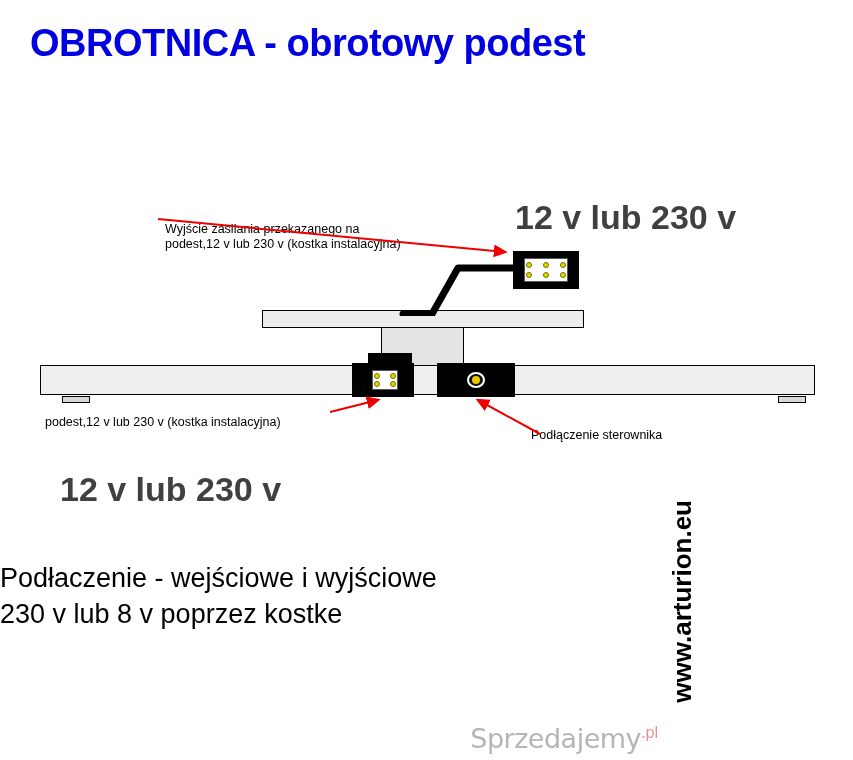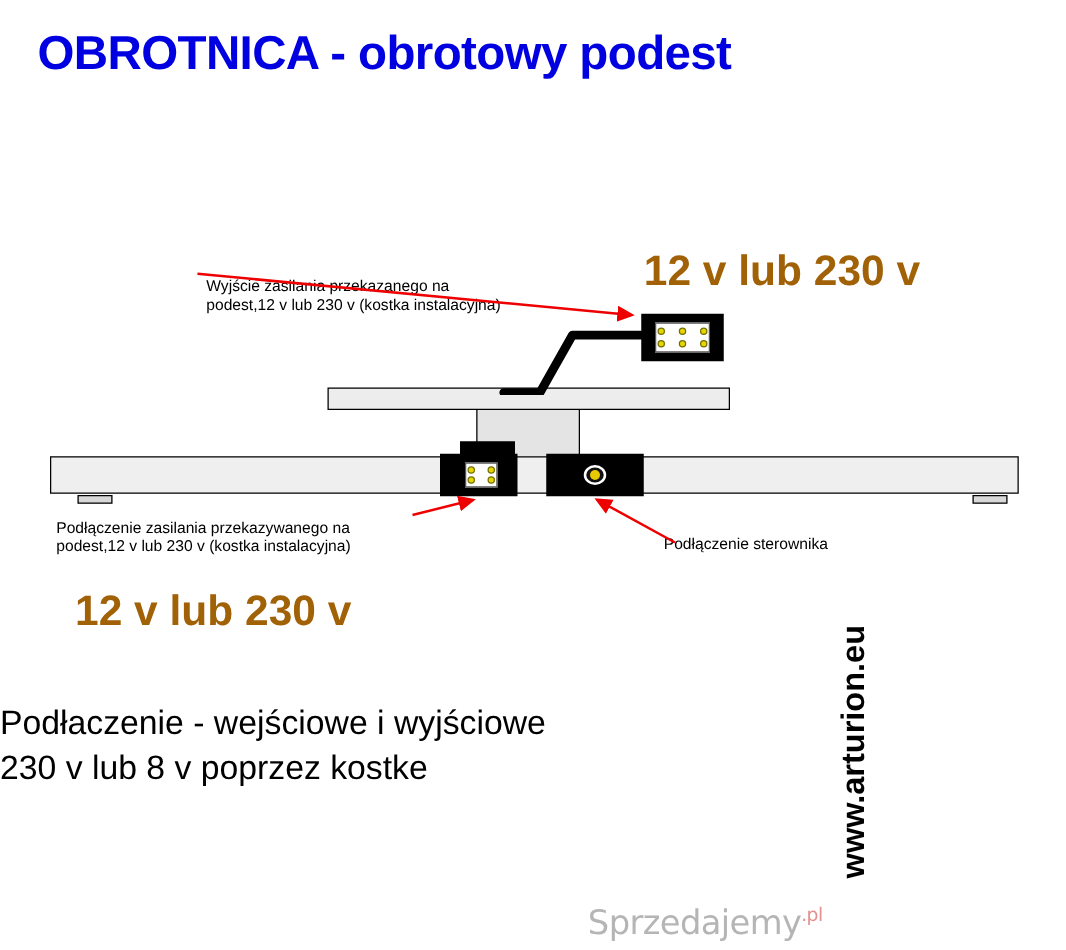--- a/index.html
+++ b/index.html
@@ -41,21 +41,21 @@
     color: #000000;
     letter-spacing: -0.5px;
     white-space: nowrap;
   }
 
   
   .red-big {
     position: absolute;
     font-size: 34px;
     font-weight: bold;
-    color: #a16207;
+    color: #404040;
     white-space: nowrap;
   }
   #red-top { left: 515px; top: 198px; }
   #red-bottom { left: 60px; top: 470px; }
 
   
   .callout {
     position: absolute;
     font-size: 12.5px;
     color: #000000;
@@ -242,21 +242,20 @@
 
   <div class="red-big" id="red-top">12 v lub 230 v</div>
   <div class="red-big" id="red-bottom">12 v lub 230 v</div>
 
   <div class="callout" id="callout-out">
     <div>Wyjście zasilania przekazanego na</div>
     <div>podest,12 v lub 230 v (kostka instalacyjna)</div>
   </div>
 
   <div class="callout" id="callout-in">
-    <div>Podłączenie zasilania przekazywanego na</div>
     <div>podest,12 v lub 230 v (kostka instalacyjna)</div>
   </div>
 
   <div class="callout" id="callout-ctrl">Podłączenie sterownika</div>
 
   <div class="platform-top"></div>
   <div class="column"></div>
   <div class="base-beam"></div>
   <div class="foot" id="foot-left"></div>
   <div class="foot" id="foot-right"></div>

